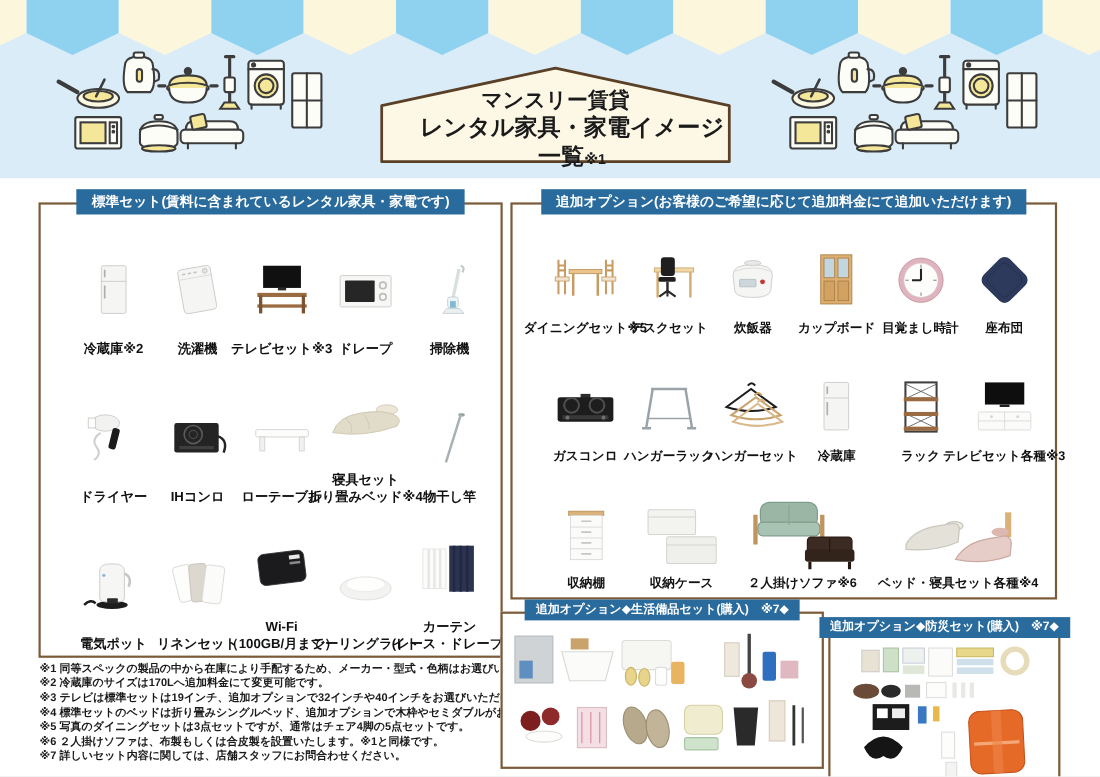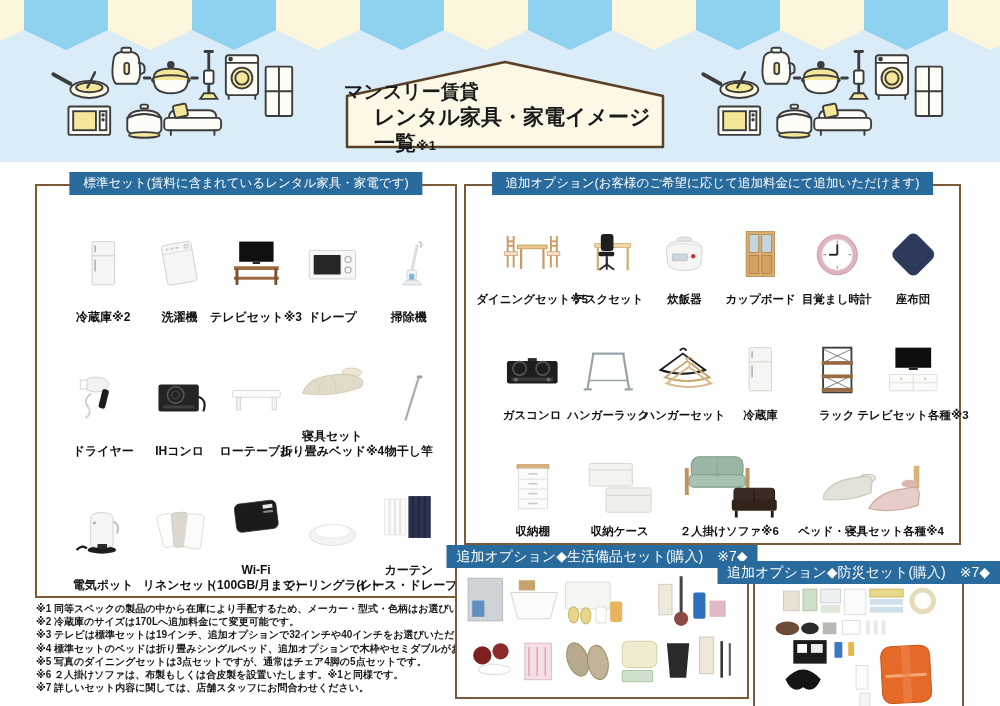--- a/index.html
+++ b/index.html
@@ -12,30 +12,30 @@
   .pennant{width:84px;height:50px;clip-path:polygon(0 0,100% 0,100% 60%,50% 100%,0 60%);flex:0 0 84px;}
   .pen-blue{background:#8ed2f0;}
   .pen-cream{background:#fcf6dd;}
   .decor{position:absolute;top:44px;width:256px;height:106px;}
   .decor svg{width:100%;height:100%;}
   .decor-left{left:40px;}
   .decor-right{left:690px;}
   
   .plaque{position:absolute;left:344px;top:58px;width:322px;height:92px;}
   .plaque svg{position:absolute;left:0;top:0;width:100%;height:100%;}
-  .plaque-text{position:absolute;left:0;top:22px;width:100%;text-align:left;line-height:1.25;}
+  .plaque-text{position:absolute;left:0;top:22px;width:100%;text-align:center;line-height:1.25;}
   .pt1{font-size:19px;font-weight:700;color:#1a1a1a;}
   .pt2{font-size:21px;font-weight:700;color:#1a1a1a;margin-left:30px;}
   .pt-note{font-size:13px;font-weight:700;}
   
   .panel{position:absolute;border:2px solid #7a5a38;background:#fff;}
   .panel-std{left:35px;top:184px;width:422px;height:414px;}
   .panel-opt{left:464px;top:184px;width:497px;height:361px;}
   .tab{position:absolute;top:-14px;left:50%;transform:translateX(-50%);
-       background:#2a6b9d;color:#fff;font-weight:400;font-size:12.5px;
+       background:#2a6b9d;color:#fff;font-weight:700;font-size:12.5px;
        padding:4px 14px;white-space:nowrap;line-height:1.2;z-index:3;text-align:right;}
   .prow{display:flex;flex:1;align-items:flex-end;padding:2px 8px 4px 8px;}
   .panel-inner{display:flex;flex-direction:column;height:100%;padding-top:8px;padding-left:20px;}
   .cell{flex:1;display:flex;flex-direction:column;align-items:center;justify-content:flex-end;min-width:0;}
   .pimg{width:100%;display:flex;align-items:flex-end;justify-content:center;}
   .pimg svg{width:90%;height:100%;}
   .panel-std .pimg{height:86px;}
   .panel-opt .pimg{height:72px;}
   .plabel{font-size:12px;font-weight:700;text-align:center;white-space:pre;line-height:1.2;margin-top:3px;color:#111;}
   .panel-opt .plabel{font-size:11.5px;}
@@ -43,21 +43,21 @@
   .row-r3 .cell:nth-child(2){flex:1.05;}
   .row-r3 .cell:nth-child(3){flex:1.35;align-items:center;}
   .row-r3 .cell:nth-child(4){flex:1.75;}
   
   .footnotes{position:absolute;left:36px;top:602px;width:425px;}
   .fn-line{font-size:10px;font-weight:700;line-height:1.32;color:#1a1a1a;white-space:nowrap;}
   
   .bbox{position:absolute;border:2px solid #7a5a38;background:#fff;}
   .bbox-life{left:455px;top:556px;width:294px;height:143px;}
   .bbox-disaster{left:753px;top:572px;width:211px;height:143px;}
-  .bbox .tab{font-size:14px;padding:3px 10px;top:-13px;}
+  .bbox .tab{font-size:11px;padding:3px 10px;top:-13px;}
   .collage{position:absolute;left:3px;top:8px;right:3px;bottom:3px;display:flex;align-items:center;justify-content:center;}
   .collage svg{width:100%;height:100%;}
 </style>
 </head>
 <body>
 
 <div id="stage">
 
   <div class="hdr">
     <div class="awning">

